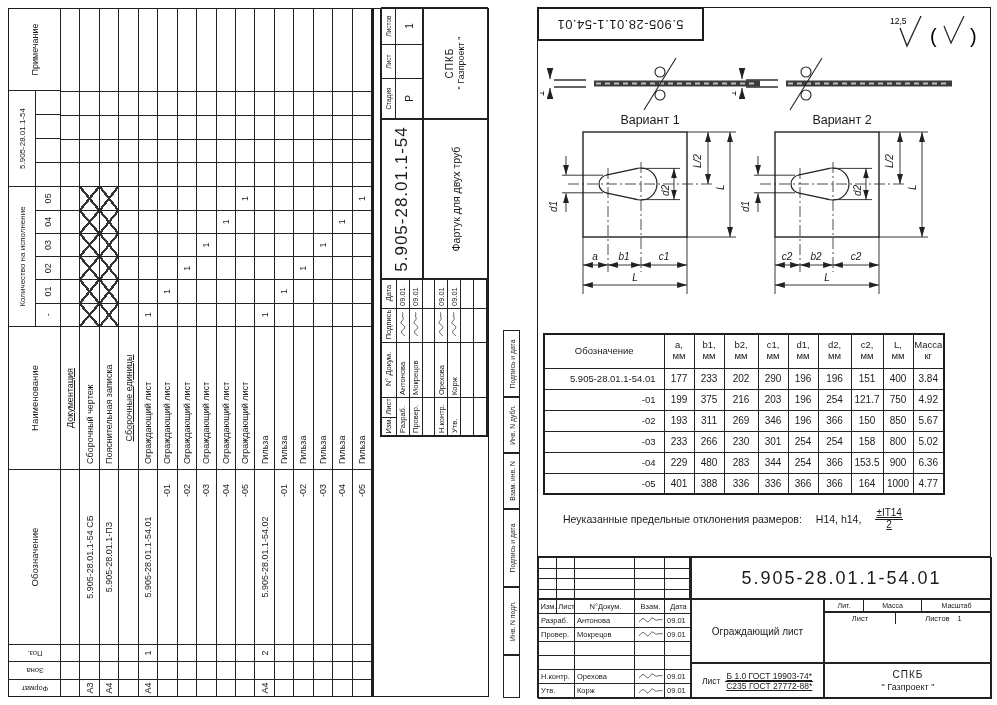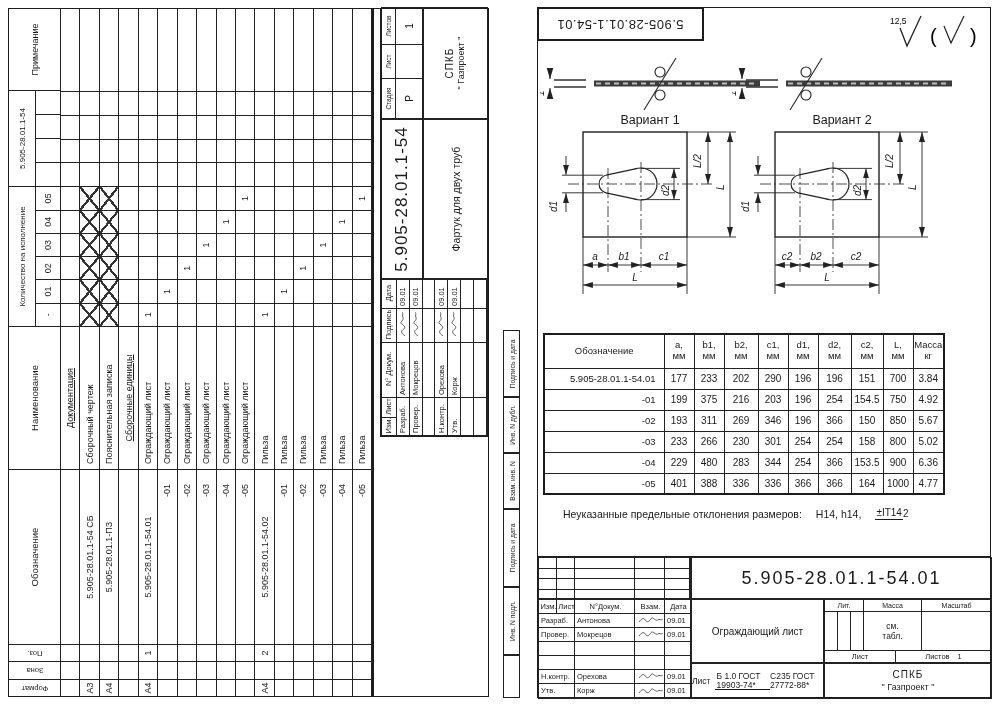--- a/index.html
+++ b/index.html
@@ -59,21 +59,21 @@
   .strip .scell{border:1px solid #222;position:relative;flex:none;}
   .strip .vtxt{font-size:6.8px;}
   .dimtbl{position:absolute;left:45px;top:333px;border-collapse:collapse;table-layout:fixed;width:400px;}
   .dimtbl th,.dimtbl td{border:1px solid #222;padding:0;text-align:center;font-weight:normal;
       font-size:10px;overflow:hidden;white-space:nowrap;}
   .dimtbl th{height:34px;white-space:pre-line;line-height:1.15;font-size:9.5px;}
   .dimtbl td{height:21px;}
   .dimtbl td.dra{text-align:right;padding-right:8px;font-size:9.5px;}
   .dimtbl{border:2px solid #1c1c1c;}
   .note{position:absolute;left:65px;top:508px;display:flex;align-items:center;gap:14px;font-size:10.5px;}
-  .frac{display:inline-flex;flex-direction:row;align-items:center;line-height:1.05;font-size:10px;}
+  .frac{display:inline-flex;flex-direction:column;align-items:center;line-height:1.05;font-size:10px;text-decoration:underline;}
   .frac .ft{border-bottom:1px solid #1a1a1a;padding:0 1px;}
   
   .rstamp{position:absolute;left:39px;top:556px;width:454px;height:142px;border:1.5px solid #1c1c1c;font-size:7.5px;}
   .revgrid{display:grid;grid-template-columns:18px 18px 60px 30px 25px;grid-auto-rows:10.5px;}
   .revgrid div{border-right:1px solid #222;border-bottom:1px solid #222;}
   .mat{display:flex;align-items:center;justify-content:center;gap:5px;font-size:8.5px;}
   .litrow{display:flex;height:12px;}
   .litrow div{border-right:1px solid #222;border-bottom:1px solid #222;display:flex;align-items:center;justify-content:center;font-size:7px;}
   .litvals{display:flex;}
   .litvals div{border-right:1px solid #222;display:flex;align-items:center;justify-content:center;}
@@ -693,32 +693,32 @@
       <tbody id="dimBody">
           <tr>
             <td class="dra">5.905-28.01.1-54.01</td>
             <td>177</td>
             <td>233</td>
             <td>202</td>
             <td>290</td>
             <td>196</td>
             <td>196</td>
             <td>151</td>
-            <td>700</td>
+            <td>400</td>
             <td>3.84</td>
           </tr>
           <tr>
             <td class="dra">-01</td>
             <td>199</td>
             <td>375</td>
             <td>216</td>
             <td>203</td>
             <td>196</td>
             <td>254</td>
-            <td>154.5</td>
+            <td>121.7</td>
             <td>750</td>
             <td>4.92</td>
           </tr>
           <tr>
             <td class="dra">-02</td>
             <td>193</td>
             <td>311</td>
             <td>269</td>
             <td>346</td>
             <td>196</td>
@@ -867,28 +867,20 @@
           <span class="ft">Б 1.0 ГОСТ 19903-74*</span>
           <span>С235 ГОСТ 27772-88*</span>
         </span>
       </div>
       <div class="cellb" style="left:286px;top:42px;width:168px;height:64px">
         <div class="litrow">
           <div style="width:39px">Лит.</div>
           <div style="width:58px">Масса</div>
           <div style="flex:1;border-right:none">Масштаб</div>
         </div>
-        <div class="litvals" style="height:38px">
-          <div style="width:13px"></div>
-          <div style="width:13px"></div>
-          <div style="width:13px"></div>
-          <div style="width:58px" class="prewrap">см.
-табл.</div>
-          <div style="flex:1;border-right:none"></div>
-        </div>
         <div class="shrow">
           <div style="width:71px">
               <span>Лист</span>
             </div>
           <div style="flex:1">
             <span>Листов</span>
             <span>1</span>
           </div>
         </div>
       </div>

